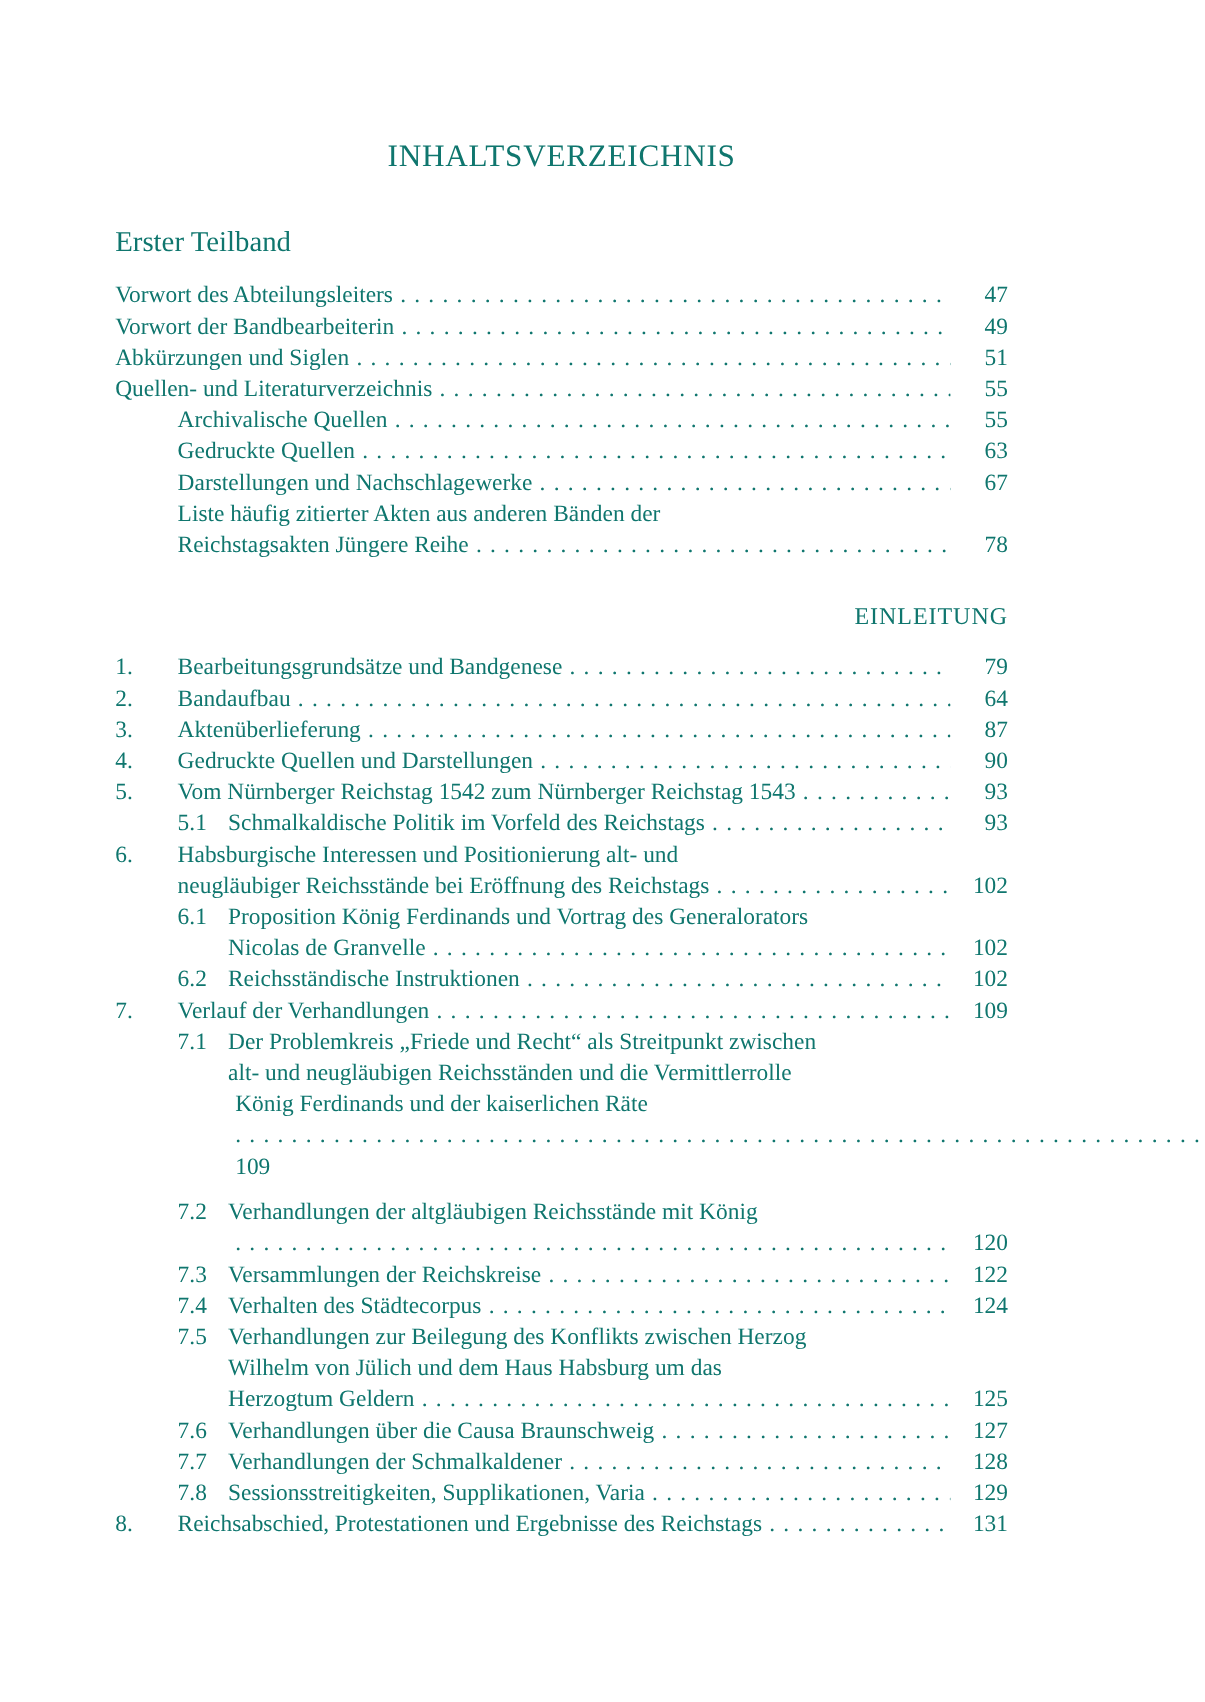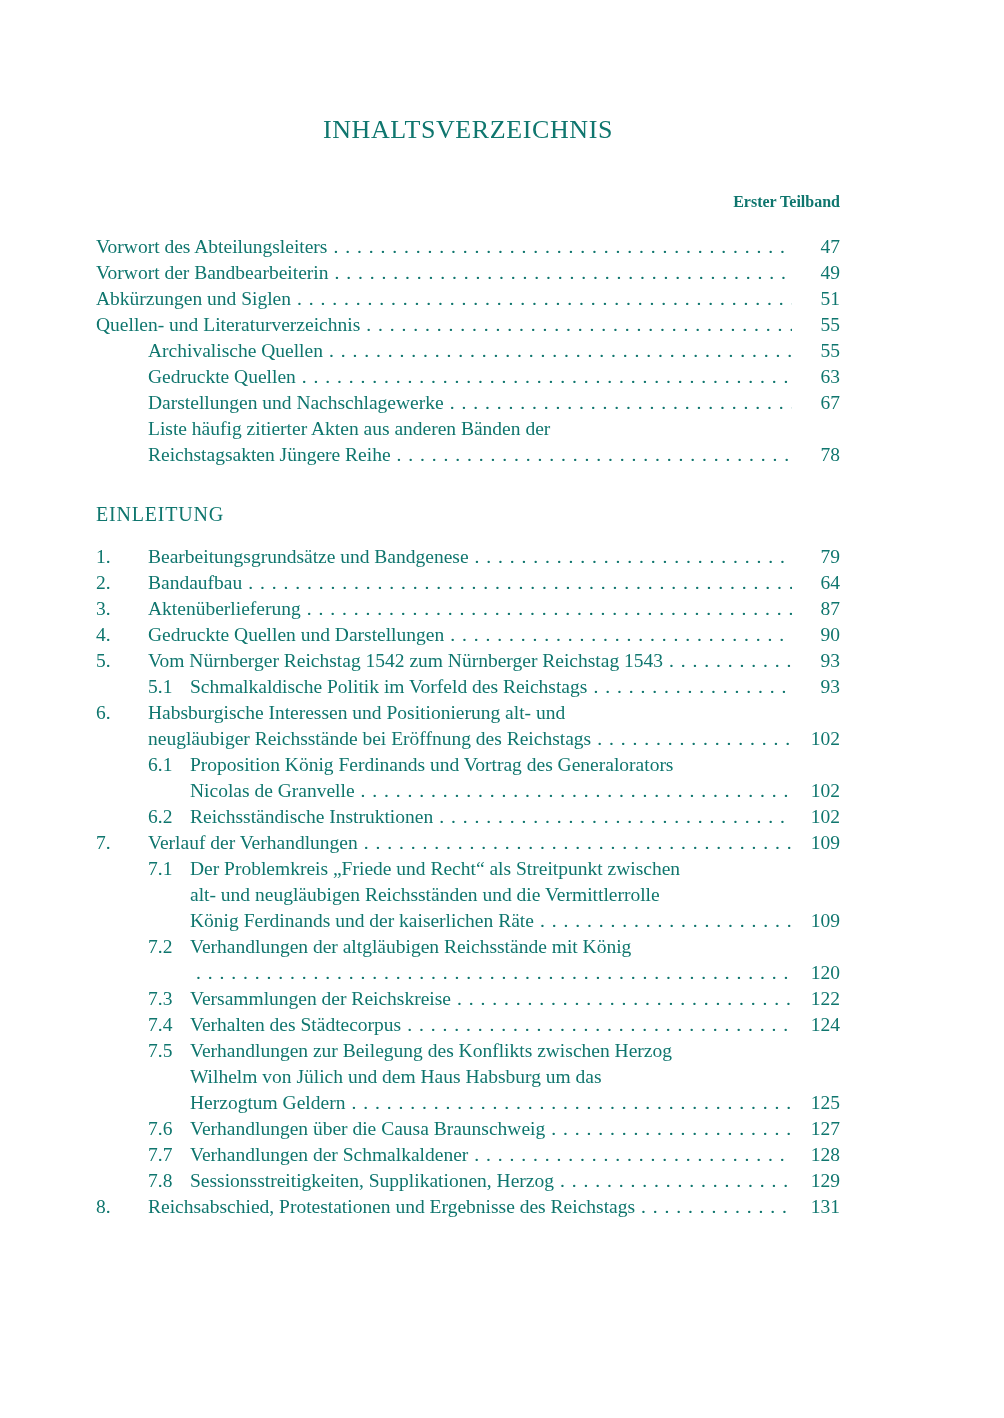--- a/index.html
+++ b/index.html
@@ -21,32 +21,32 @@
   h1.title {
     margin: 0;
     font-size: 26px;
     line-height: 32px;
     font-weight: normal;
     letter-spacing: 0.6px;
     text-align: center;
   }
   h2.part {
     margin: 44px 0 0 0;
-    font-size: 16px;
+    font-size: 24px;
     line-height: 24px;
-    font-weight: bold;
-    text-align: right;
+    font-weight: normal;
+    text-align: left;
   }
   h2.section {
     margin: 34px 0 0 0;
     font-size: 20px;
     line-height: 24px;
     font-weight: normal;
     letter-spacing: 0.8px;
-    text-align: left;
+    text-align: right;
   }
   .toc {
     margin-top: 20px;
     font-size: 19.5px;
     line-height: 26px;
   }
   #einleitung-list {
     margin-top: 18px;
   }
   .entry.level1 { margin-left: 52px; }
@@ -233,21 +233,21 @@
         </div>
       </div>
       <div class="entry level1">
         <div class="line">
           <span class="num">7.1</span>
           <span class="txt">Der Problemkreis „Friede und Recht“ als Streitpunkt zwischen</span>
         </div>
         <div class="line" style="padding-left: 42px;">
           <span class="txt">alt- und neugläubigen Reichsständen und die Vermittlerrolle</span>
         </div>
-        <div class="line" style="padding-left: 42px;">
+        <div class="line" style="padding-left: 42px; flex-direction: column;">
           <span class="txt">König Ferdinands und der kaiserlichen Räte</span>
           <span class="dots"></span>
           <span class="pg">109</span>
         </div>
       </div>
       <div class="entry level1">
         <div class="line">
           <span class="num">7.2</span>
           <span class="txt">Verhandlungen der altgläubigen Reichsstände mit König</span>
         </div>
@@ -298,21 +298,21 @@
         <div class="line">
           <span class="num">7.7</span>
           <span class="txt">Verhandlungen der Schmalkaldener</span>
           <span class="dots"></span>
           <span class="pg">128</span>
         </div>
       </div>
       <div class="entry level1">
         <div class="line">
           <span class="num">7.8</span>
-          <span class="txt">Sessionsstreitigkeiten, Supplikationen, Herzog</span>
+          <span class="txt">Sessionsstreitigkeiten, Supplikationen, Varia</span>
           <span class="dots"></span>
           <span class="pg">129</span>
         </div>
       </div>
       <div class="entry level0">
         <div class="line">
           <span class="num">8.</span>
           <span class="txt">Reichsabschied, Protestationen und Ergebnisse des Reichstags</span>
           <span class="dots"></span>
           <span class="pg">131</span>

